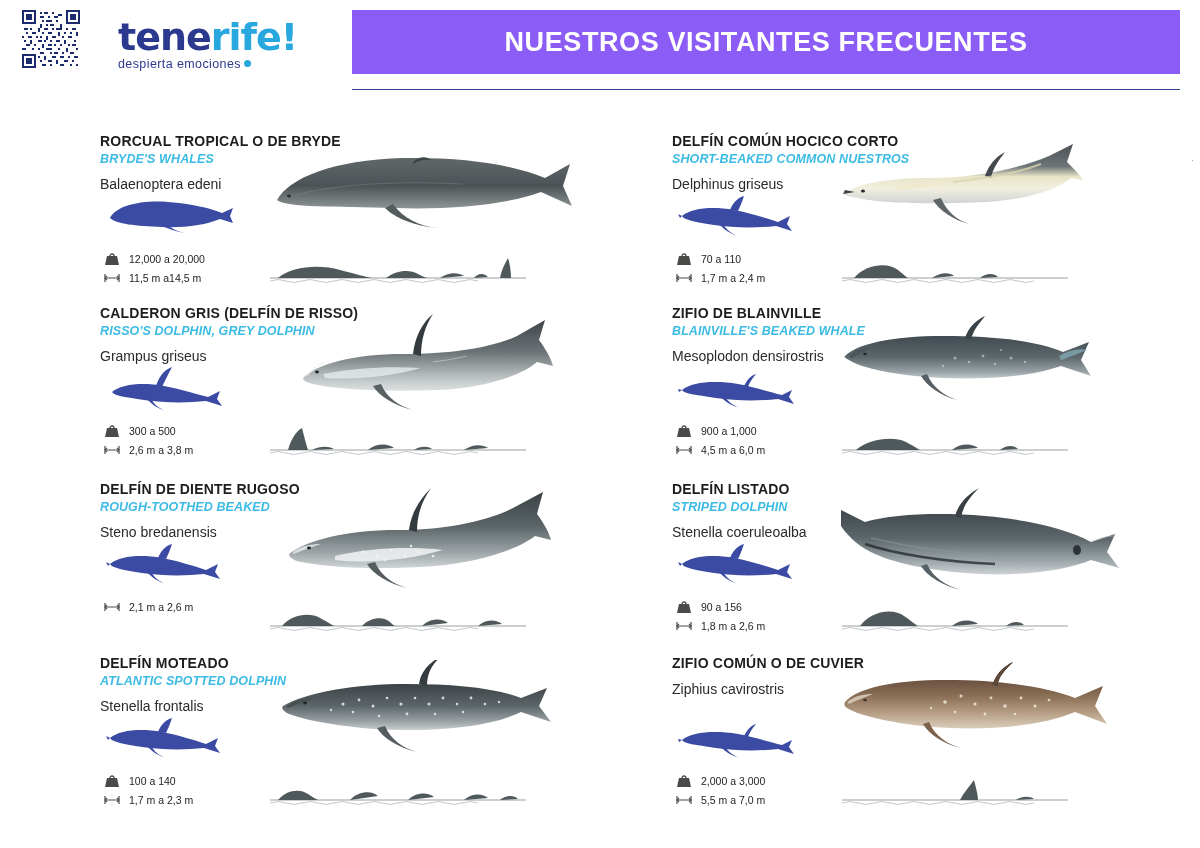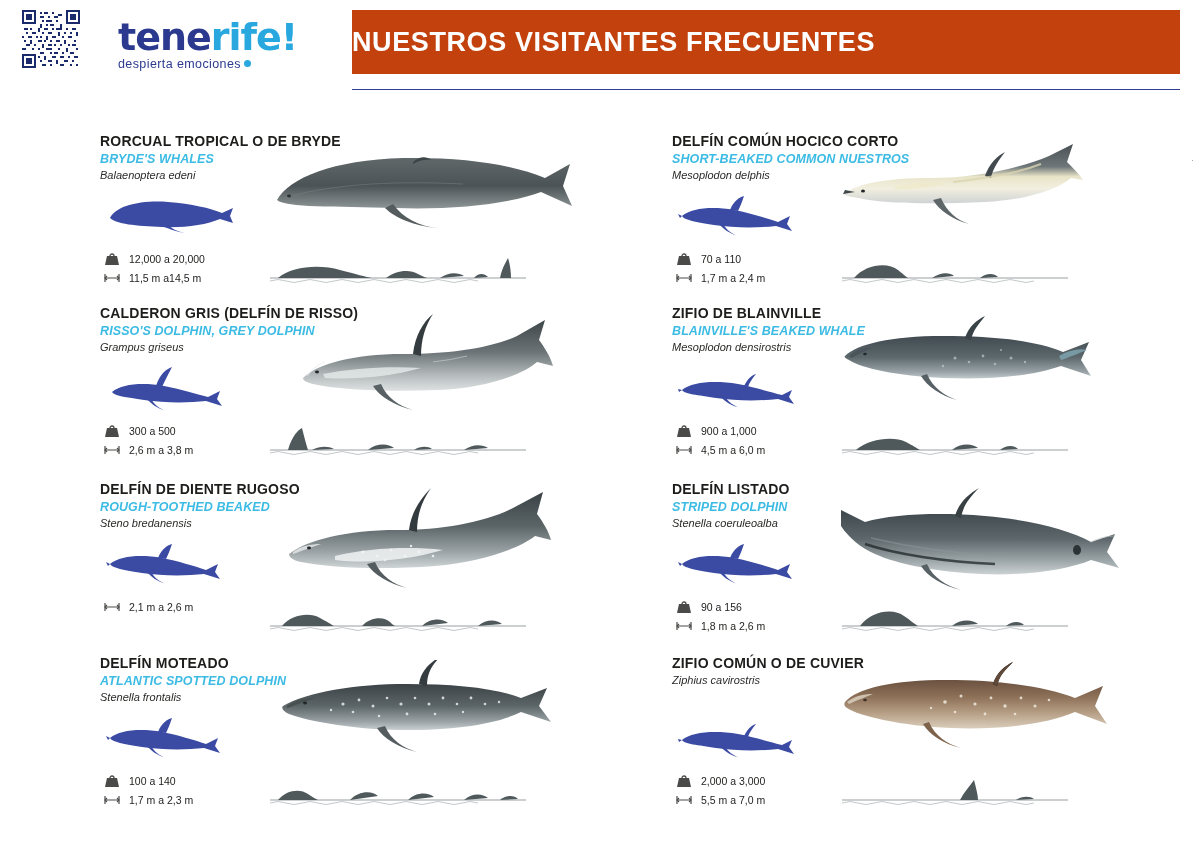--- a/index.html
+++ b/index.html
@@ -57,23 +57,24 @@
     border-radius: 50%;
     background: #29a8df;
     margin-left: 3px;
     vertical-align: 1px;
   }
 
   .title-bar {
     position: absolute;
     left: 352px; top: 10px;
     width: 828px; height: 64px;
-    background: #c2410c;
+    background: #8b5cf6;
     display: flex;
     align-items: center;
+    justify-content: center;
   }
   .title-bar .title {
     color: #ffffff;
     font-size: 27px;
     font-weight: bold;
     letter-spacing: 0.6px;
     font-family: "Liberation Sans", sans-serif;
   }
   .title-underline {
     position: absolute;
@@ -112,24 +113,23 @@
   .name-en {
     font-size: 12.5px;
     font-weight: bold;
     font-style: italic;
     color: #3cbbe4;
     line-height: 16px;
     margin-top: 1px;
     letter-spacing: 0.1px;
   }
   .name-sci {
-    font-size: 11px;
-    font-style: italic;
+    font-size: 14px;
     color: #2a2a28;
-    margin-top: 2px;
+    margin-top: 9px;
   }
 
   
   .sil-blue {
     position: absolute;
     left: 18px;
     top: 62px;
     width: 140px; height: 50px;
   }
   .sil-blue svg { display: block; }
@@ -374,21 +374,21 @@
           <path d="M232 24 C234 14 238 8 240 4 C242 10 243 18 243 24 Z" fill="#4f585b"></path>
           <path d="M2 27 q8 -3 16 0 t16 0 t16 0 t16 0 t16 0 t16 0 t16 0 t16 0 t16 0 t16 0 t16 0 t16 0 t16 0" stroke="#9aa3a6" stroke-width="0.6" fill="none"></path>
         </svg>
       </div>
     </div>
 
     <div class="card col-r row-1">
       <div class="names">
         <div class="name-es">DELFÍN COMÚN HOCICO CORTO</div>
         <div class="name-en">SHORT-BEAKED COMMON NUESTROS</div>
-        <div class="name-sci">Mesoplodon delphis</div>
+        <div class="name-sci">Delphinus griseus</div>
       </div>
       <div class="sil-blue">
         <svg width="120" height="46" viewBox="0 0 120 46">
           <path d="M4 22 C14 14 34 12 56 16 C72 19 88 24 100 28 L112 22 L109 30 L114 37 L98 32 C80 34 56 34 36 31 C18 28 6 26 4 22 Z" fill="#3b4ba3"></path>
           <path d="M52 16 C56 6 62 3 66 2 C64 8 62 13 60 17 Z" fill="#3b4ba3"></path>
           <path d="M44 28 C48 36 54 40 60 42 C52 40 44 34 40 29 Z" fill="#3b4ba3"></path>
           <path d="M4 22 L0 20 L2 24 Z" fill="#3b4ba3"></path>
         </svg>
       </div>
       <div class="facts">

